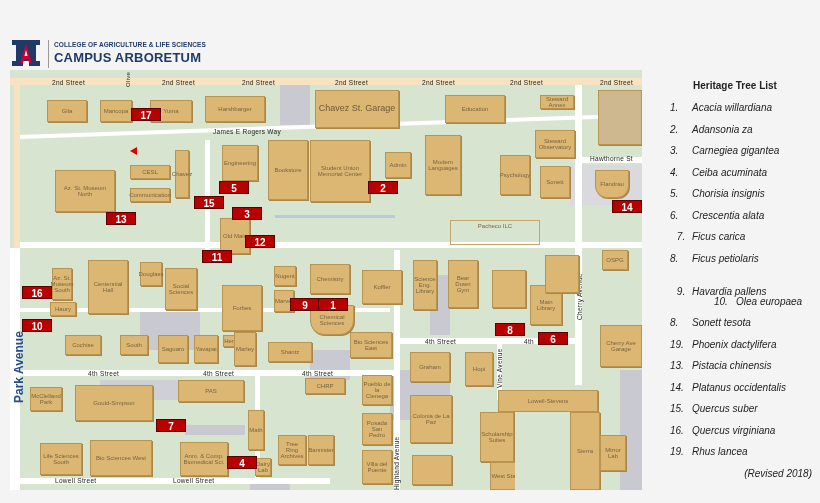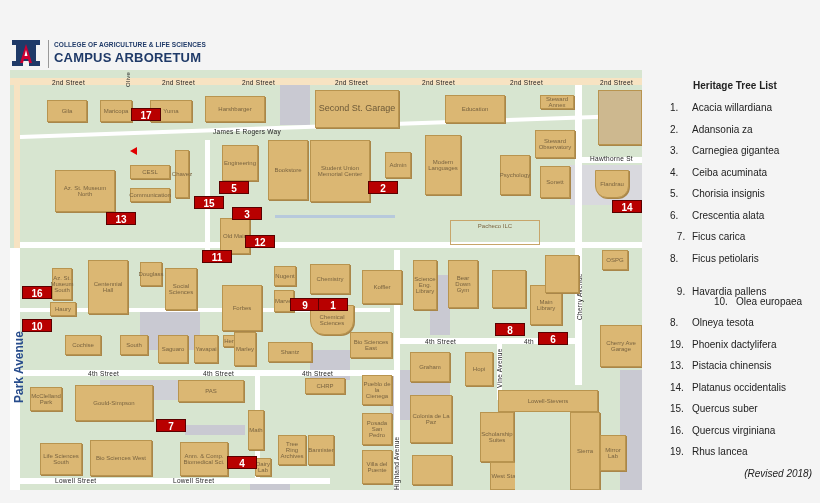--- a/index.html
+++ b/index.html
@@ -15,21 +15,21 @@
   .bldg{position:absolute;background:#dbb773;border:1px solid #b8944f;box-shadow:1px 1px 0 #a9864a;color:#7a6440;font-size:6px;text-align:center;display:flex;align-items:center;justify-content:center;line-height:1.05;box-sizing:border-box;}
   .bldg.big{font-size:9px;color:#6e5a38;}
   .lot{position:absolute;background:#c9c9d2;}
   .st{position:absolute;font-size:6.5px;color:#222;letter-spacing:0.3px;white-space:nowrap;}
   .st.v{transform:rotate(-90deg);transform-origin:left top;}
   .park-ave{position:absolute;left:2px;top:333px;font-size:12px;font-weight:bold;color:#274c8c;transform:rotate(-90deg);transform-origin:left top;white-space:nowrap;}
   .marker{position:absolute;width:30px;height:13px;background:#b80000;border:1px solid #5a0000;color:#fff;font-size:10px;font-weight:bold;text-align:center;line-height:13px;box-sizing:border-box;}
   .arrow{position:absolute;width:0;height:0;border-top:4px solid transparent;border-bottom:4px solid transparent;border-right:7px solid #e00000;}
   .legend{position:absolute;left:660px;top:70px;width:160px;height:420px;}
   .legend-title{position:absolute;left:33px;top:10px;font-size:10px;font-weight:bold;color:#222;}
-  .legend-item{position:absolute;left:10px;font-size:10px;color:#222;white-space:nowrap;}
+  .legend-item{position:absolute;left:10px;font-size:10px;font-style:italic;color:#222;white-space:nowrap;}
   .legend-item .num{display:inline-block;width:22px;}
   .legend-note{position:absolute;right:8px;top:398px;font-size:10px;font-style:italic;color:#222;}
 </style>
 </head>
 <body>
 
 <div class="header">
   <svg class="logo" viewBox="0 0 32 30">
     <polygon points="2,2 30,2 30,7 26,7 26,23 30,23 30,28 19,28 19,23 21,23 20.5,20 11.5,20 11,23 13,23 13,28 2,28 2,23 6,23 6,7 2,7" fill="#1f3a68"></polygon>
     <polygon points="9,7 23,7 23,23 9,23" fill="#1f3a68"></polygon>
@@ -93,21 +93,21 @@
   <div class="st v" style="left:383px;top:420px;">Highland Avenue</div>
   <div class="st v" style="left:115px;top:17px;font-size:6px;">Olive</div>
   <div class="park-ave">Park Avenue</div>
 
   <div class="arrow" style="left:120px;top:77px;"></div>
 
   <div class="bldg" style="left:37px;top:30px;width:40px;height:22px;">Gila</div>
   <div class="bldg" style="left:90px;top:30px;width:32px;height:22px;">Maricopa</div>
   <div class="bldg" style="left:140px;top:30px;width:42px;height:22px;">Yuma</div>
   <div class="bldg" style="left:195px;top:26px;width:60px;height:26px;">Harshbarger</div>
-  <div class="bldg big" style="left:305px;top:20px;width:84px;height:38px;">Second St. Garage</div>
+  <div class="bldg big" style="left:305px;top:20px;width:84px;height:38px;">Chavez St. Garage</div>
   <div class="bldg" style="left:435px;top:25px;width:60px;height:28px;">Education</div>
   <div class="bldg" style="left:530px;top:25px;width:34px;height:14px;">Steward Annex</div>
   <div class="bldg" style="left:525px;top:60px;width:40px;height:28px;">Steward Observatory</div>
   <div class="bldg" style="left:585px;top:100px;width:34px;height:28px;border-radius:0 0 12px 12px;">Flandrau</div>
   <div class="bldg" style="left:588px;top:20px;width:44px;height:55px;background:#cdb88f;"></div>
 
   <div class="bldg" style="left:45px;top:100px;width:60px;height:42px;">Az. St. Museum North</div>
   <div class="bldg" style="left:120px;top:95px;width:40px;height:14px;">CESL</div>
   <div class="bldg" style="left:120px;top:118px;width:40px;height:14px;">Communication</div>
   <div class="bldg" style="left:165px;top:80px;width:14px;height:48px;">Chavez</div>
@@ -203,21 +203,21 @@
   <div class="legend-item" style="top:32px;"><span class="num">1.</span><span>Acacia willardiana</span></div>
   <div class="legend-item" style="top:53.5px;"><span class="num">2.</span><span>Adansonia za</span></div>
   <div class="legend-item" style="top:75px;"><span class="num">3.</span><span>Carnegiea gigantea</span></div>
   <div class="legend-item" style="top:96.5px;"><span class="num">4.</span><span>Ceiba acuminata</span></div>
   <div class="legend-item" style="top:118px;"><span class="num">5.</span><span>Chorisia insignis</span></div>
   <div class="legend-item" style="top:139.5px;"><span class="num">6.</span><span>Crescentia alata</span></div>
   <div class="legend-item" style="top:161px;text-align:center;"><span class="num">7.</span><span>Ficus carica</span></div>
   <div class="legend-item" style="top:182.5px;"><span class="num">8.</span><span>Ficus petiolaris</span></div>
   <div class="legend-item" style="top:216px;text-align:center;"><span class="num">9.</span><span>Havardia pallens</span></div>
   <div class="legend-item" style="top:225.5px;margin-left:44px;"><span class="num">10.</span><span>Olea europaea</span></div>
-  <div class="legend-item" style="top:247px;"><span class="num">8.</span><span>Olneya tesota</span></div>
+  <div class="legend-item" style="top:247px;"><span class="num">8.</span><span>Sonett tesota</span></div>
   <div class="legend-item" style="top:268.5px;"><span class="num">19.</span><span>Phoenix dactylifera</span></div>
   <div class="legend-item" style="top:290px;"><span class="num">13.</span><span>Pistacia chinensis</span></div>
   <div class="legend-item" style="top:311.5px;"><span class="num">14.</span><span>Platanus occidentalis</span></div>
   <div class="legend-item" style="top:333px;"><span class="num">15.</span><span>Quercus suber</span></div>
   <div class="legend-item" style="top:354.5px;"><span class="num">16.</span><span>Quercus virginiana</span></div>
   <div class="legend-item" style="top:376px;"><span class="num">19.</span><span>Rhus lancea</span></div>
   <div class="legend-note">(Revised 2018)</div>
 </div>
 
 </body></html>

